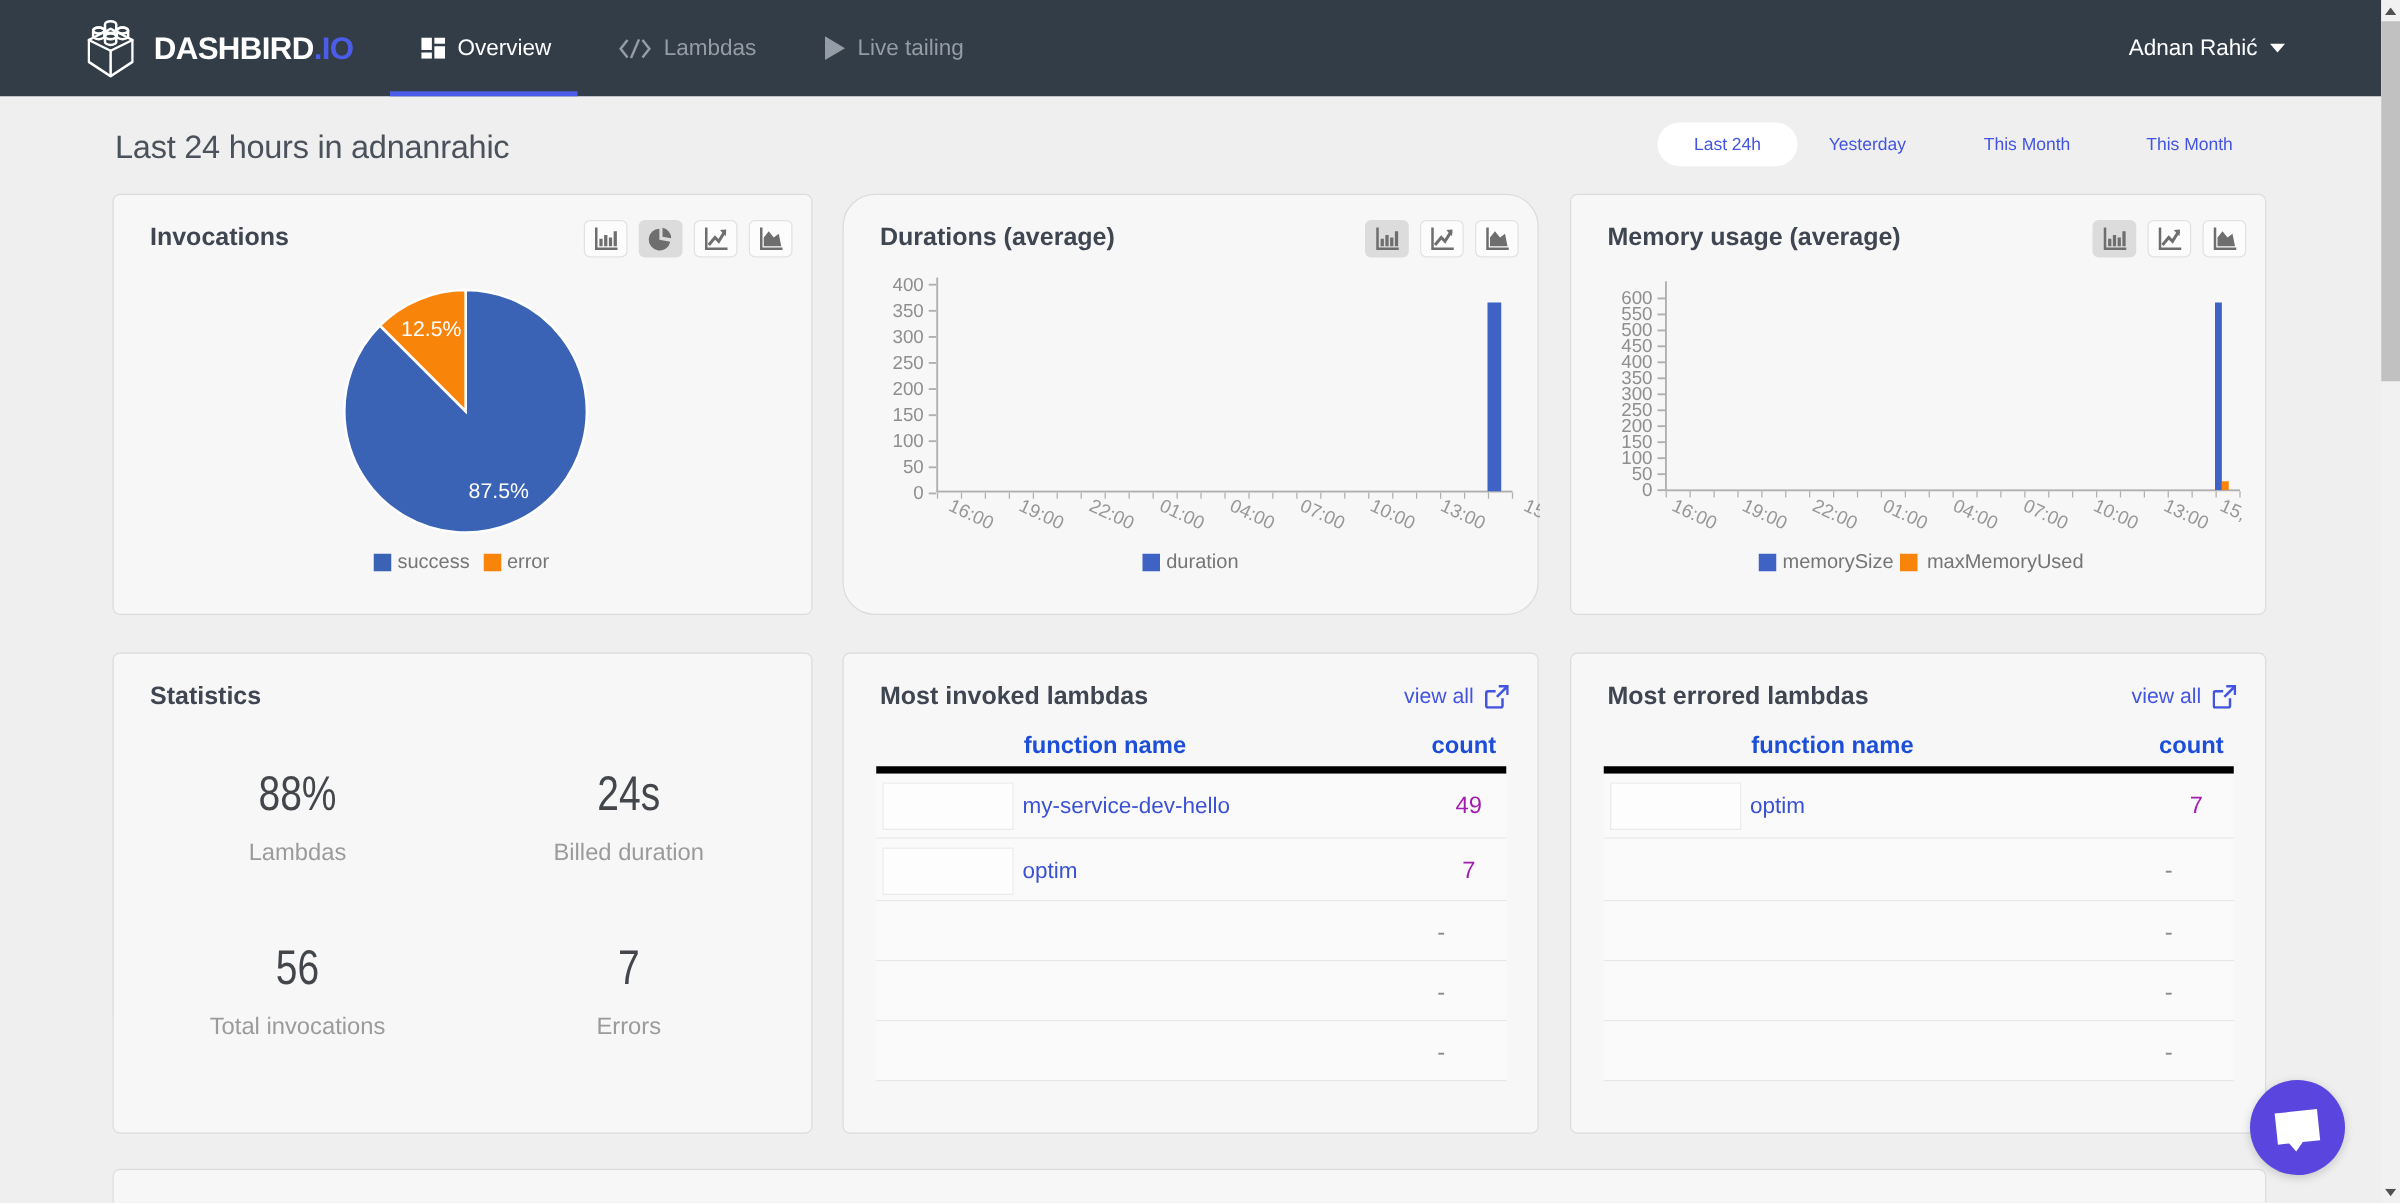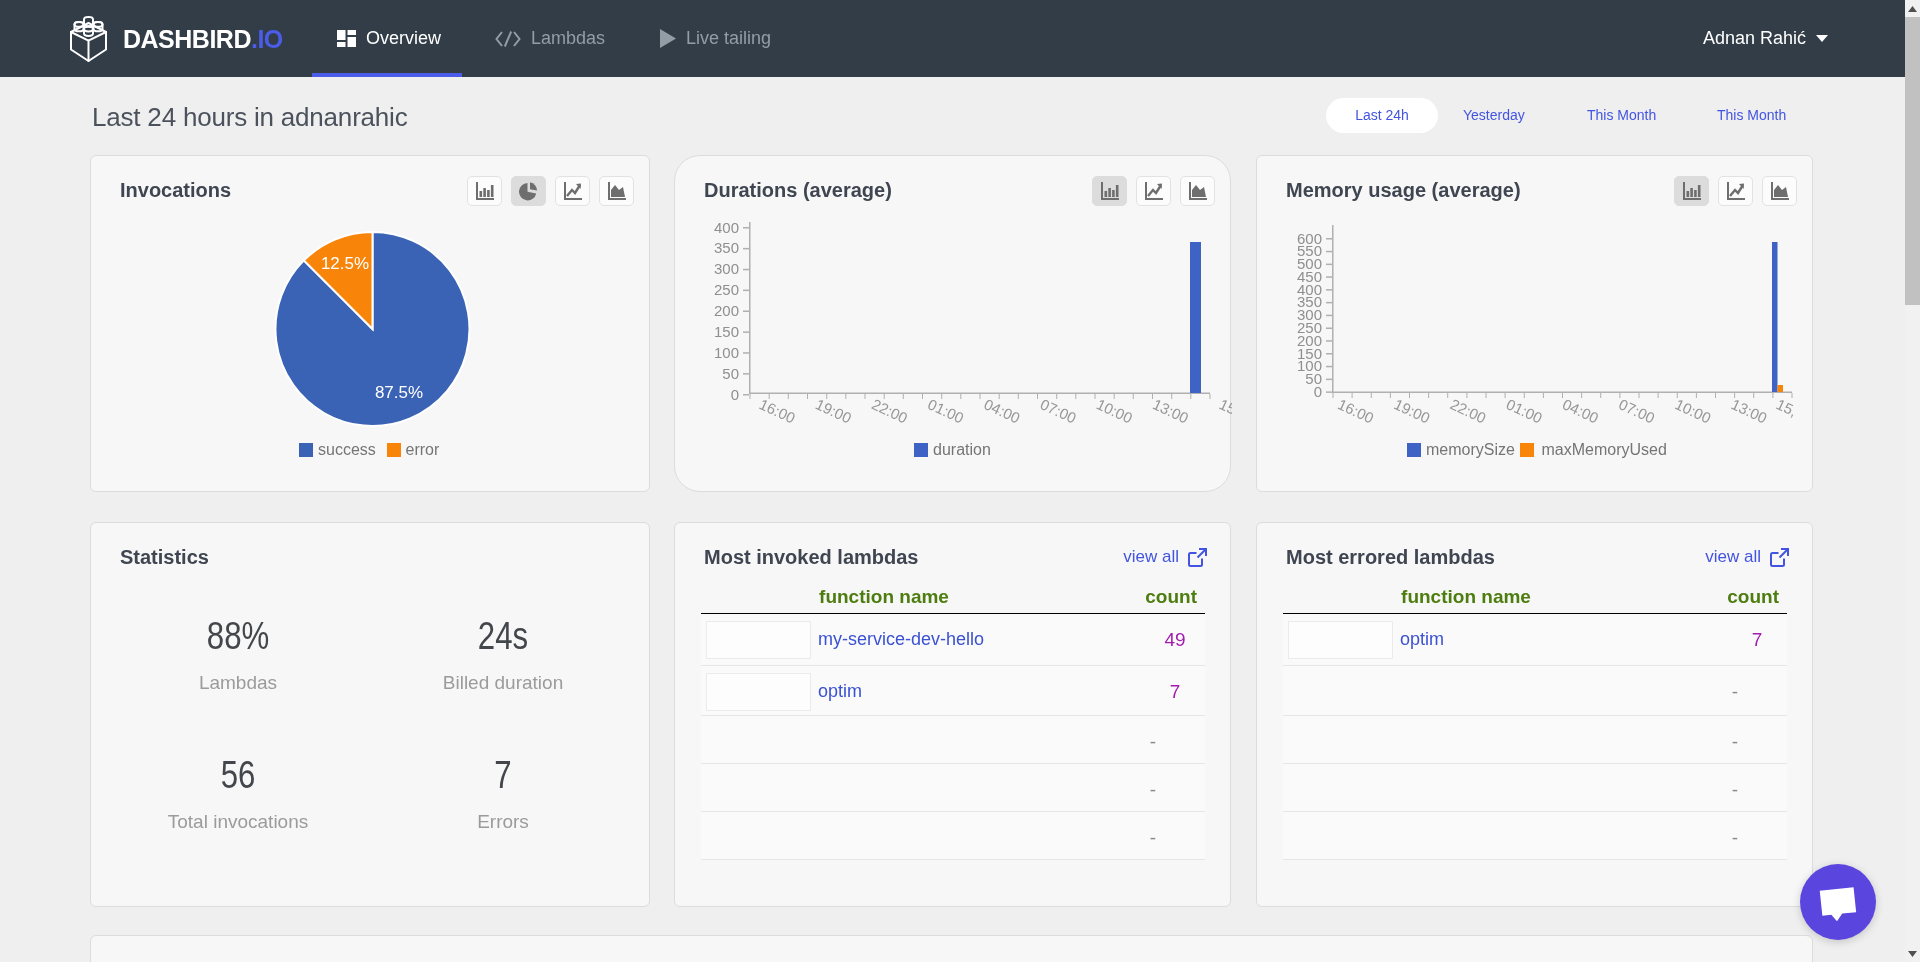--- a/index.html
+++ b/index.html
@@ -44,24 +44,24 @@
 .ibtn { width:35px; height:30px; border:1px solid #e2e2e2; border-radius:5px; background:#fcfcfc; margin-left:9px; display:flex; align-items:center; justify-content:center; }
 .ibtn.active { background:#dcdcdc; border-color:#dcdcdc; }
 
 
 .lsq { position:absolute; width:14px; height:14px; top:287px; }
 .ltx { position:absolute; top:286px; font-size:16px; line-height:16px; color:#757575; }
 
 
 .viewall { position:absolute; right:23px; top:24px; font-size:17px; color:#4254e0; display:flex; align-items:center; }
 .viewall svg { margin-left:9px; }
-.thead { position:absolute; top:63px; left:0; width:100%; height:20px; font-size:19px; font-weight:bold; color:#4d7c0f; }
+.thead { position:absolute; top:63px; left:0; width:100%; height:20px; font-size:19px; font-weight:bold; color:#1d4ed8; }
 .thead .fn { position:absolute; left:0; width:418px; text-align:center; }
 .thead .cn { position:absolute; right:33px; }
-.trows { position:absolute; top:90px; left:26px; right:25px; border-top:1px solid #000000; }
+.trows { position:absolute; top:90px; left:26px; right:25px; border-top:6px solid #000000; }
 .trow { position:relative; height:48px; border-bottom:1px solid #e6e6e6; background:#fafafa; }
 .trow.r1 { height:52px; }
 .trow.r2 { height:50px; }
 .trow .ph { position:absolute; left:5px; top:7px; width:105px; height:38px; background:#fdfdfd; border:1px solid #ebebeb; }
 .trow a { position:absolute; left:117px; top:15px; font-size:18px; color:#3b51d3; text-decoration:none; }
 .trow .cnt { position:absolute; right:10px; width:40px; top:15px; text-align:center; font-size:19px; color:#a21caf; }
 .trow .dash { position:absolute; right:32px; width:40px; top:15px; text-align:center; font-size:19px; color:#8a8a8a; }
 
 
 .stat { position:absolute; text-align:center; width:280px; }

